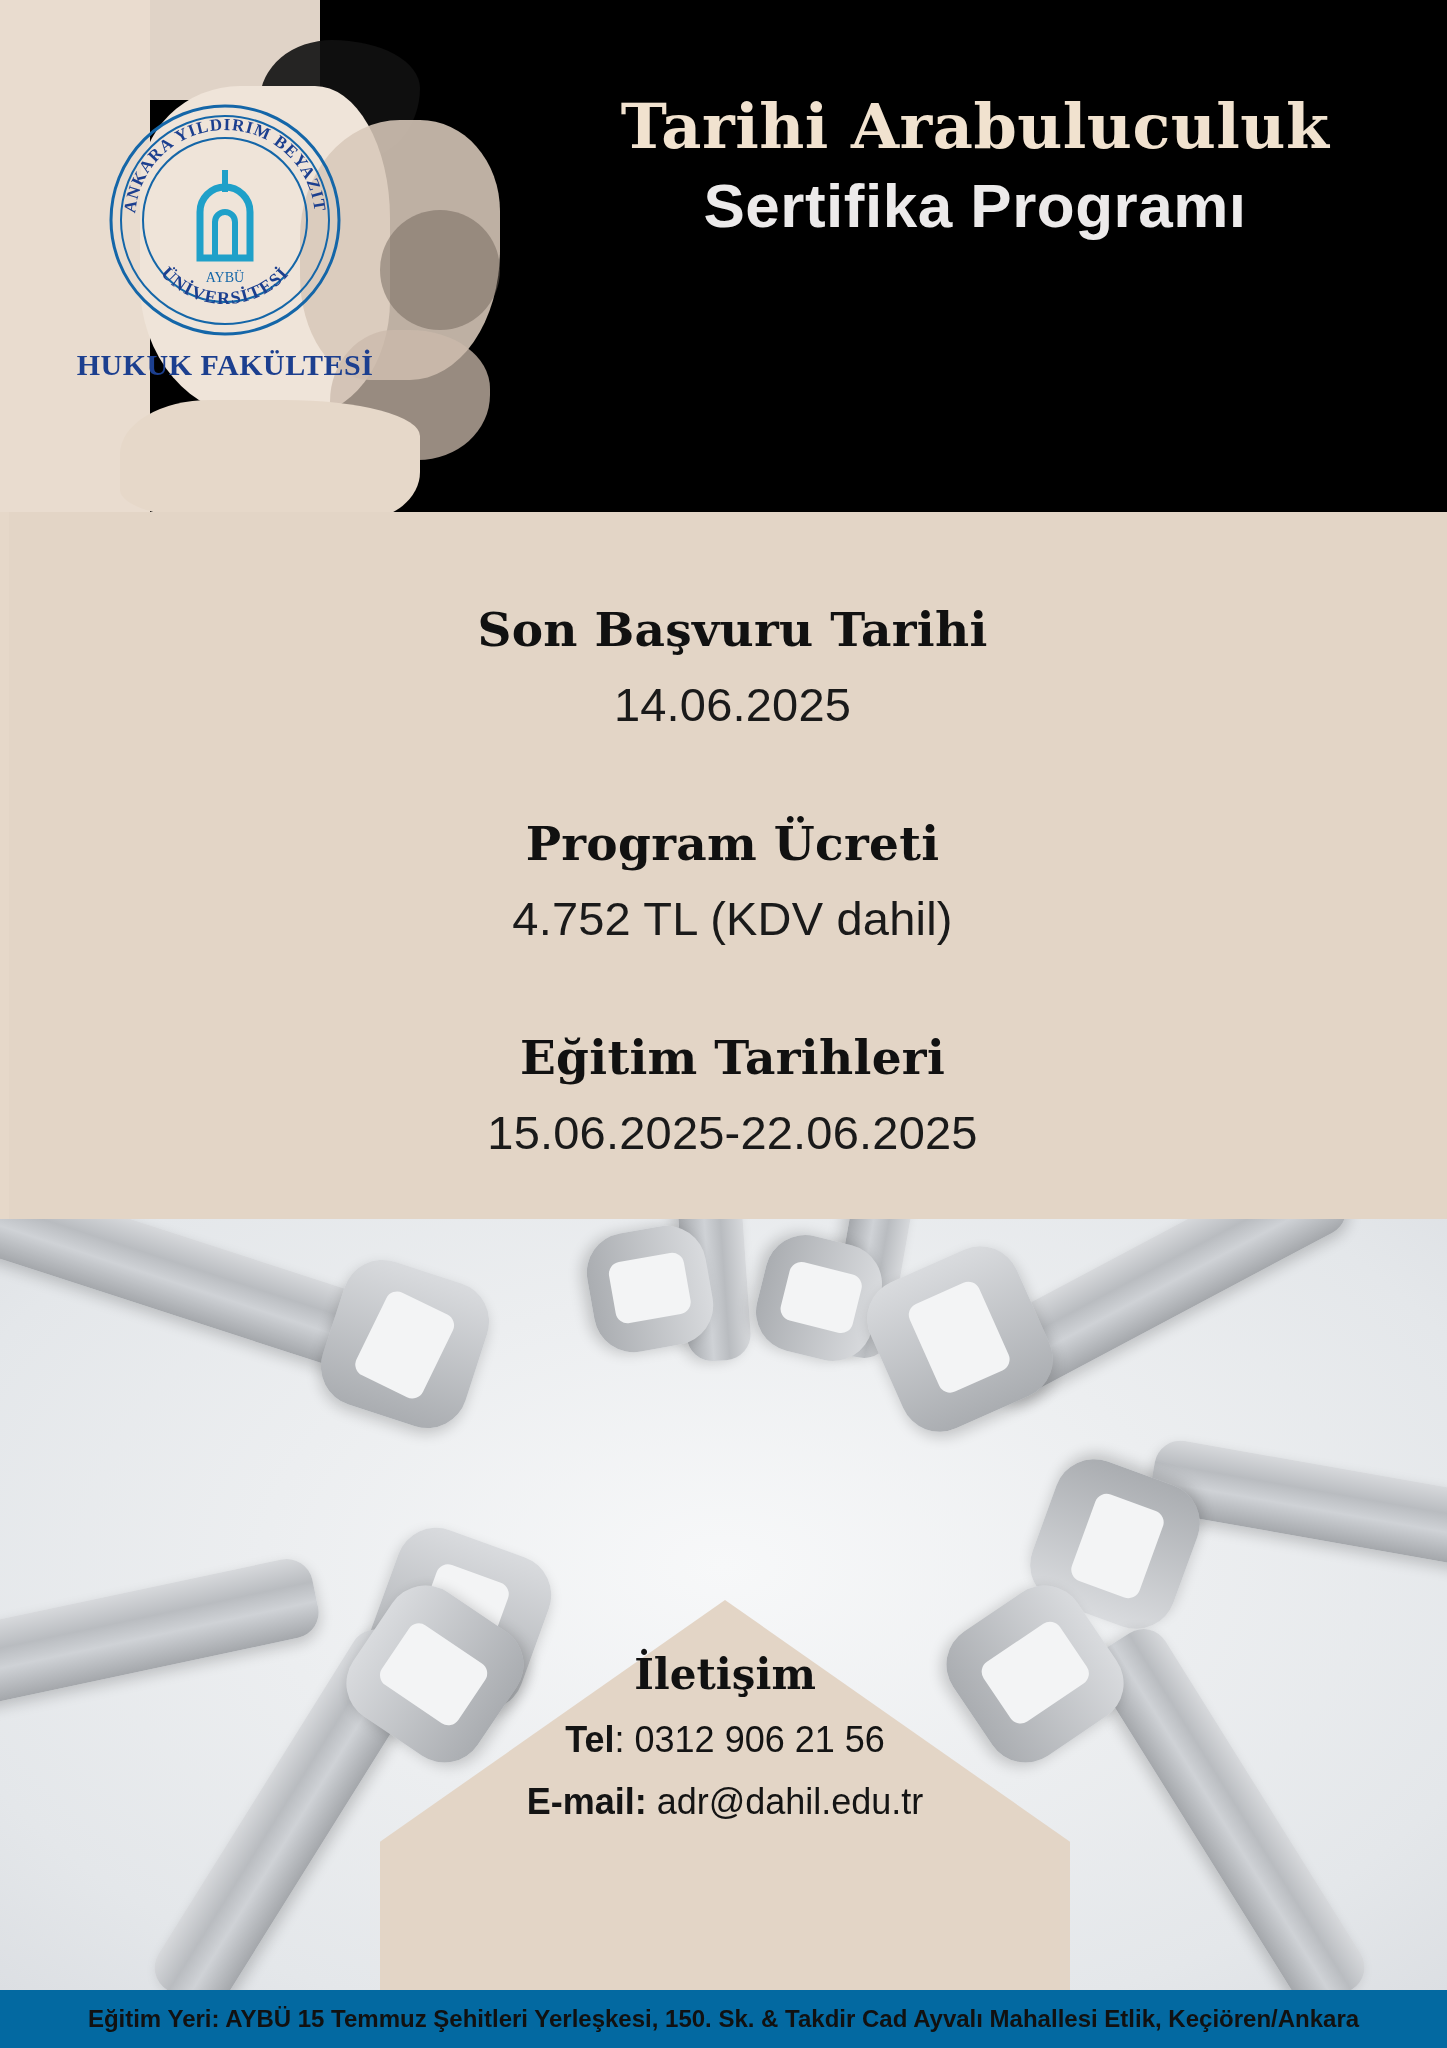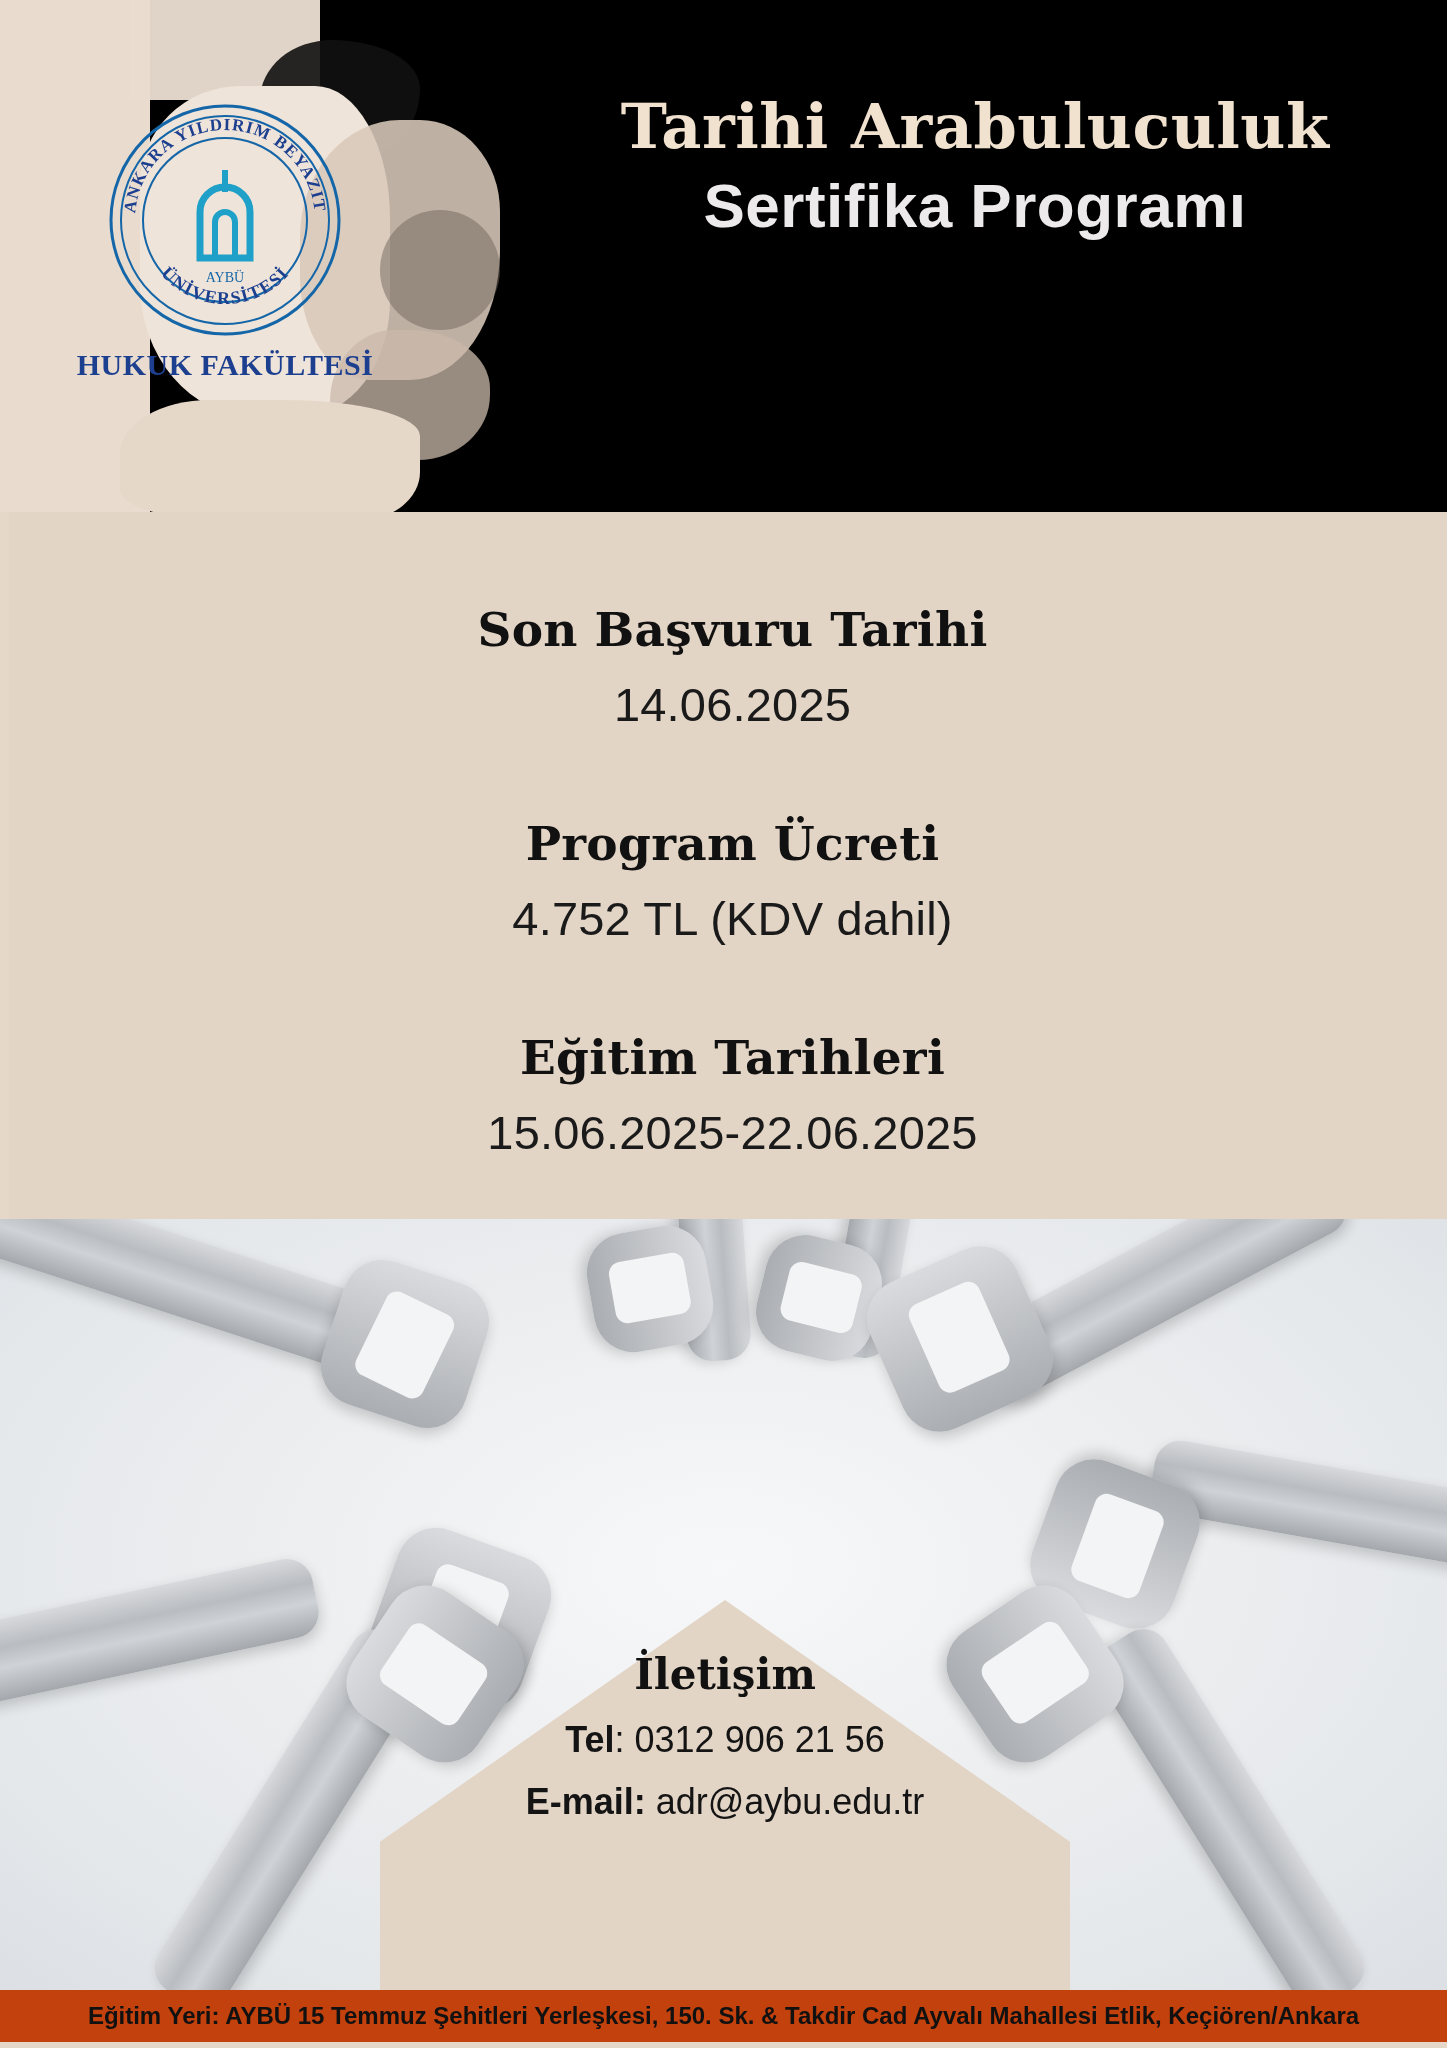--- a/index.html
+++ b/index.html
@@ -227,22 +227,22 @@
     color: #141414;
     margin-top: 20px;
   }
   .contact-line b { font-weight: bold; }
 
   
   .footer {
     position: absolute;
     left: 0; top: 1990px;
     width: 1447px;
-    height: 52px;
-    background: #c2410c;
+    height: 58px;
+    background: #0369a1;
     display: flex;
     align-items: center;
     justify-content: center;
   }
   .footer-text {
     font-family: "Liberation Sans", sans-serif;
     font-weight: bold;
     font-size: 24px;
     color: #111;
     white-space: nowrap;
@@ -352,21 +352,21 @@
     </div>
   </div>
 
   <div class="contact-wedge"></div>
   <div class="contact-inner">
     <div class="contact-title">İletişim</div>
     <div class="contact-line">
       <b>Tel</b><span>: 0312 906  21 56</span>
     </div>
     <div class="contact-line">
-      <b>E-mail:</b><span> adr@aybu.edu.tr</span>
+      <b>E-mail:</b><span> adr@dahil.edu.tr</span>
     </div>
   </div>
 
   <div class="footer">
     <div class="footer-text">Eğitim Yeri: AYBÜ 15 Temmuz Şehitleri Yerleşkesi, 150. Sk. &amp; Takdir Cad Ayvalı Mahallesi Etlik, Keçiören/Ankara</div>
   </div>
 
 </div>
 
 </body></html>

